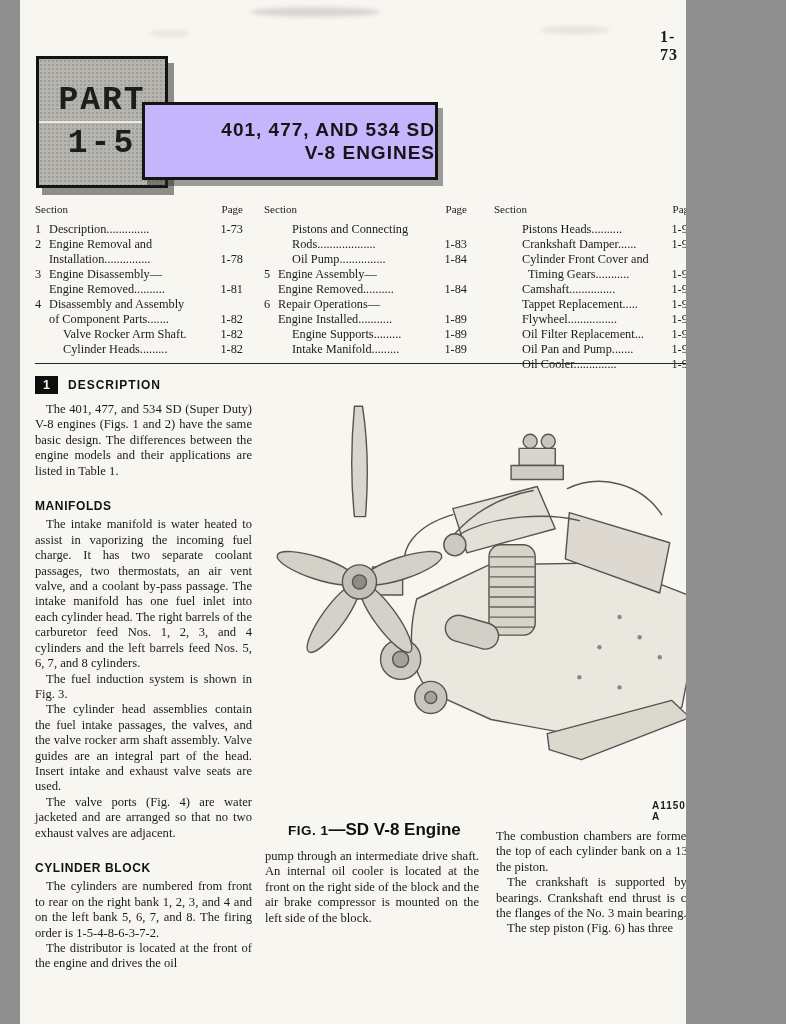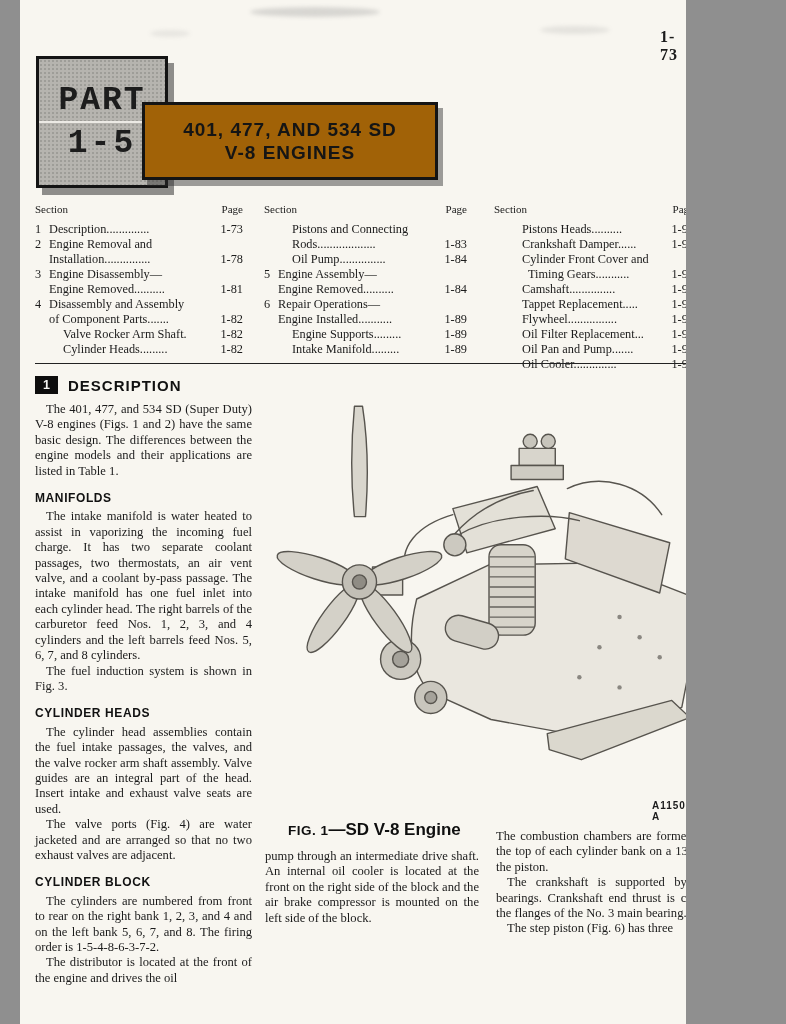--- a/index.html
+++ b/index.html
@@ -31,23 +31,23 @@
     box-shadow:6px 7px 0 rgba(35,35,35,0.5);
     display:flex; flex-direction:column; justify-content:center; align-items:center;
     font-family:Liberation Mono, monospace; font-weight:bold; color:#1d1d1d;
   }
   .part-line1 { font-size:33px; letter-spacing:2px; line-height:1.0; }
   .part-divider { width:100%; height:2px; background:#eceae5; margin:4px 0; }
   .part-line2 { font-size:33px; letter-spacing:3px; line-height:1.0; }
 
   #title-box {
     position:absolute; left:142px; top:102px; width:290px; height:72px; z-index:3;
-    background:#a16207; border:3px solid #141414;
+    background:#c4b5fd; border:3px solid #141414;
     box-shadow:5px 6px 0 rgba(45,45,45,0.45);
-    display:flex; flex-direction:column; justify-content:center; align-items:center; gap:3px;
+    display:flex; flex-direction:column; justify-content:center; align-items:flex-end; gap:3px;
     font-family:"Liberation Sans", sans-serif; font-weight:bold; color:#151515;
   }
   .title-line { font-size:19px; letter-spacing:1px; line-height:1.05; }
 
   .toc-col { position:absolute; top:202px; font-size:12.3px; line-height:15px; }
   #toc-col1 { left:35px;  width:208px; }
   #toc-col2 { left:264px; width:203px; }
   #toc-col3 { left:494px; width:200px; }
   .toc-head {
     display:flex; justify-content:space-between;
@@ -61,31 +61,31 @@
   .toc-page { flex:none; margin-left:3px; }
 
   #toc-rule { position:absolute; left:35px; top:363px; width:714px; border-top:1.5px solid #222; }
 
   #desc-heading { position:absolute; left:35px; top:376px; display:flex; align-items:center; gap:10px; }
   .num-box {
     width:23px; height:18px; background:#0d0d0d; color:#f5f5f2;
     font-family:"Liberation Sans", sans-serif; font-weight:bold; font-size:12.5px;
     display:flex; align-items:center; justify-content:center;
   }
-  .heading-label { font-family:"Liberation Sans", sans-serif; font-weight:bold; font-size:15px; letter-spacing:1px; color:#111; }
+  .heading-label { font-family:"Liberation Sans", sans-serif; font-weight:bold; font-size:12px; letter-spacing:1px; color:#111; }
 
   .body-col { position:absolute; font-size:12.6px; line-height:15.4px; text-align:justify; }
   #left-col  { left:35px;  top:402px; width:217px; }
   #mid-col   { left:265px; top:849px; width:214px; }
   #right-col { left:496px; top:829px; width:254px; }
   .para { margin:0; text-indent:11px; }
   .para.no-indent { text-indent:0; }
   .subhead {
     font-family:"Liberation Sans", sans-serif; font-weight:bold; font-size:12px;
-    letter-spacing:0.6px; margin:12px 0 3px; color:#111; text-align:left;
+    letter-spacing:0.6px; margin:20px 0 3px; color:#111; text-align:left;
   }
 
   #engine-figure { position:absolute; left:248px; top:396px; width:482px; height:402px; }
   #figure-code {
     position:absolute; left:652px; top:800px;
     font-family:"Liberation Sans", sans-serif; font-weight:bold; font-size:10px; letter-spacing:1px;
   }
   #figure-caption { position:absolute; left:264px; top:820px; font-family:"Liberation Sans", sans-serif; font-weight:bold; color:#0f0f0f; }
   .fig-label { font-size:13.5px; letter-spacing:0.5px;padding-left:24px; }
   .fig-rest  { font-size:17px; }
@@ -279,21 +279,20 @@
   <div id="desc-heading">
     <span class="num-box">1</span>
     <span class="heading-label">DESCRIPTION</span>
   </div>
 
   <div class="body-col" id="left-col">
     <p class="para">The 401, 477, and 534 SD (Super Duty) V-8 engines (Figs. 1 and 2) have the same basic design. The differences between the engine models and their applications are listed in Table 1.</p>
     <h3 class="subhead">MANIFOLDS</h3>
     <p class="para">The intake manifold is water heated to assist in vaporizing the incoming fuel charge. It has two separate coolant passages, two thermostats, an air vent valve, and a coolant by-pass passage. The intake manifold has one fuel inlet into each cylinder head. The right barrels of the carburetor feed Nos. 1, 2, 3, and 4 cylinders and the left barrels feed Nos. 5, 6, 7, and 8 cylinders.</p>
     <p class="para">The fuel induction system is shown in Fig. 3.</p>
-    <h3 class="subhead">CYLINDER HEADS</h3>
     <p class="para">The cylinder head assemblies contain the fuel intake passages, the valves, and the valve rocker arm shaft assembly. Valve guides are an integral part of the head. Insert intake and exhaust valve seats are used.</p>
     <p class="para">The valve ports (Fig. 4) are water jacketed and are arranged so that no two exhaust valves are adjacent.</p>
     <h3 class="subhead">CYLINDER BLOCK</h3>
     <p class="para">The cylinders are numbered from front to rear on the right bank 1, 2, 3, and 4 and on the left bank 5, 6, 7, and 8. The firing order is 1-5-4-8-6-3-7-2.</p>
     <p class="para">The distributor is located at the front of the engine and drives the oil</p>
   </div>
 
   <svg id="engine-figure" viewBox="0 0 480 400" xmlns="http://www.w3.org/2000/svg">
     <g stroke="#57544e" stroke-width="1.4" fill="none" stroke-linejoin="round" stroke-linecap="round">
 

